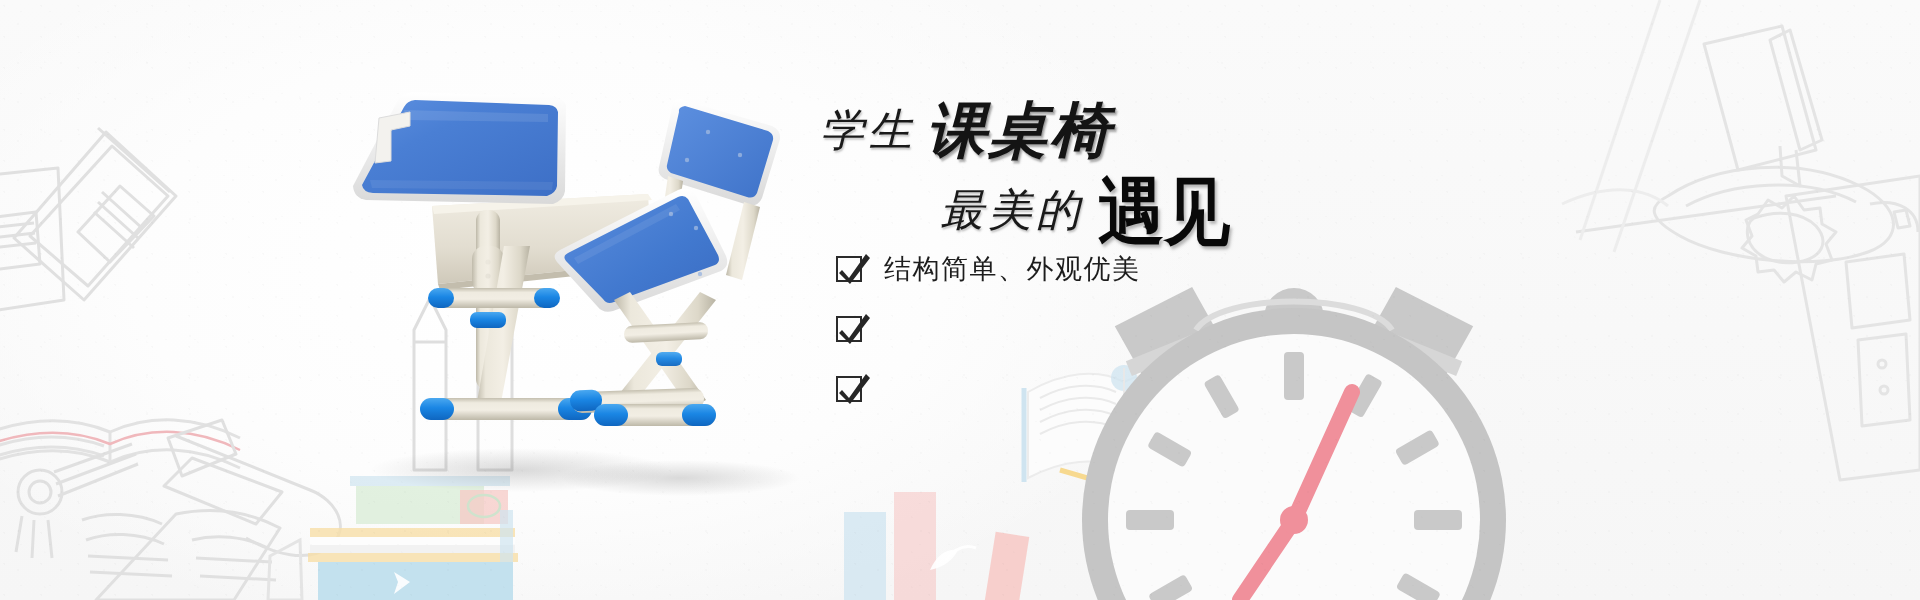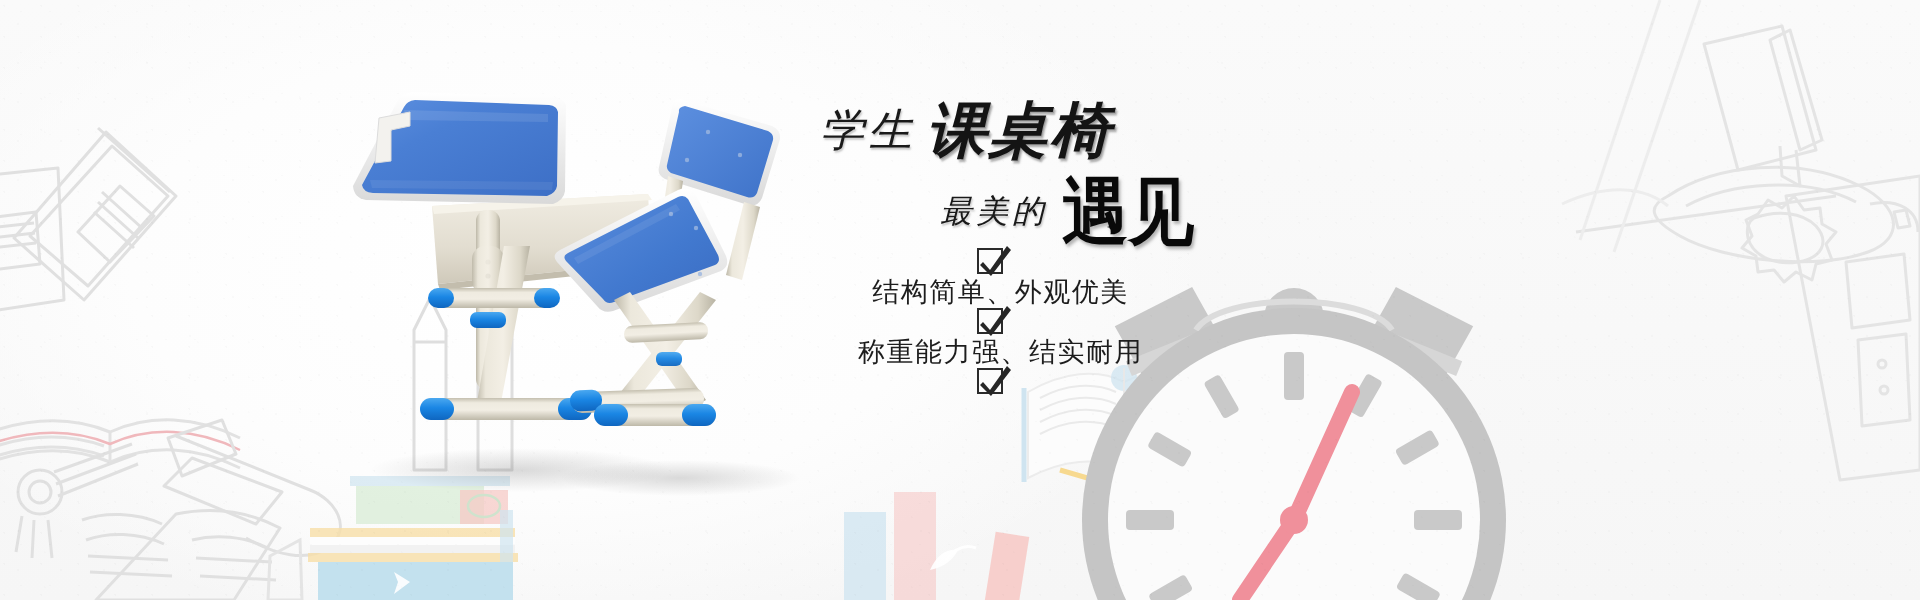--- a/index.html
+++ b/index.html
@@ -62,41 +62,41 @@
   .brush-thin {
     font-family:"Liberation Serif","DejaVu Serif",serif;
     color:#1a1a1a;
     font-style:italic;
     font-weight:400;
     letter-spacing:4px;
     text-shadow:1px 2px 2px rgba(130,130,130,.45);
   }
   .t-xue    { font-size:44px; line-height:70px; vertical-align:middle; }
   .t-ke     { font-size:60px; line-height:70px; vertical-align:middle; margin-left:10px; }
-  .t-zui    { font-size:32px; line-height:78px; vertical-align:middle; }
+  .t-zui    { font-size:44px; line-height:78px; vertical-align:middle; }
   .t-yujian {
     font-family:"Liberation Sans","DejaVu Sans",sans-serif;
     font-style:normal;
     font-weight:700;
     font-size:66px;
     line-height:78px;
     vertical-align:middle;
     color:#090909;
     letter-spacing:0px;
     margin-left:14px;
     transform:scaleY(1.12);
     display:inline-block;
     text-shadow:2px 3px 3px rgba(110,110,110,.5);
   }
 
   
   .features { position:absolute; left:836px; top:248px; }
   .feature-row {
     display:flex; align-items:center;
-    height:42px; margin-bottom:18px;flex-direction:column;
+    height:42px; margin-bottom:18px;
   }
   .checkbox {
     width:26px; height:26px;
     border:2px solid #2b2b2b;
     position:relative;
     flex:0 0 auto;
     background:transparent;
   }
   .checkbox svg { position:absolute; left:-3px; top:-8px; }
   .feature-text {
@@ -441,21 +441,20 @@
         </span>
         <span class="feature-text">结构简单、外观优美</span>
       </div>
 
       <div class="feature-row">
         <span class="checkbox">
           <svg width="36" height="38" viewBox="0 0 36 38" xmlns="http://www.w3.org/2000/svg">
             <path d="M7,20 L14,28 L31,4 L35,8 L15,34 L4,23 Z" fill="#262626"></path>
           </svg>
         </span>
-        <span class="feature-text">称重能力强、结实耐用</span>
       </div>
 
       <div class="feature-row">
         <span class="checkbox">
           <svg width="36" height="38" viewBox="0 0 36 38" xmlns="http://www.w3.org/2000/svg">
             <path d="M7,20 L14,28 L31,4 L35,8 L15,34 L4,23 Z" fill="#262626"></path>
           </svg>
         </span>
       </div>
 

